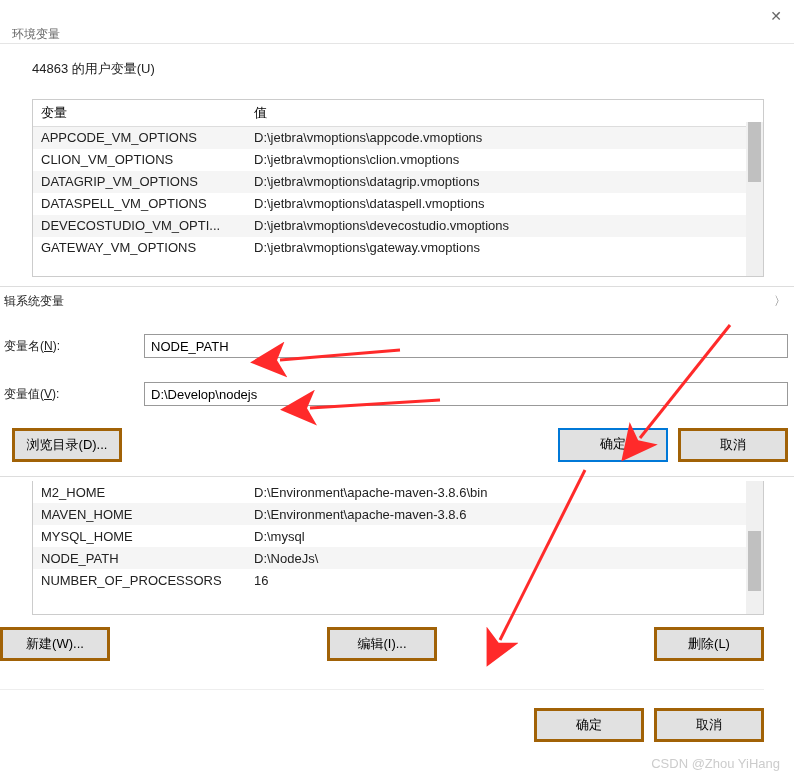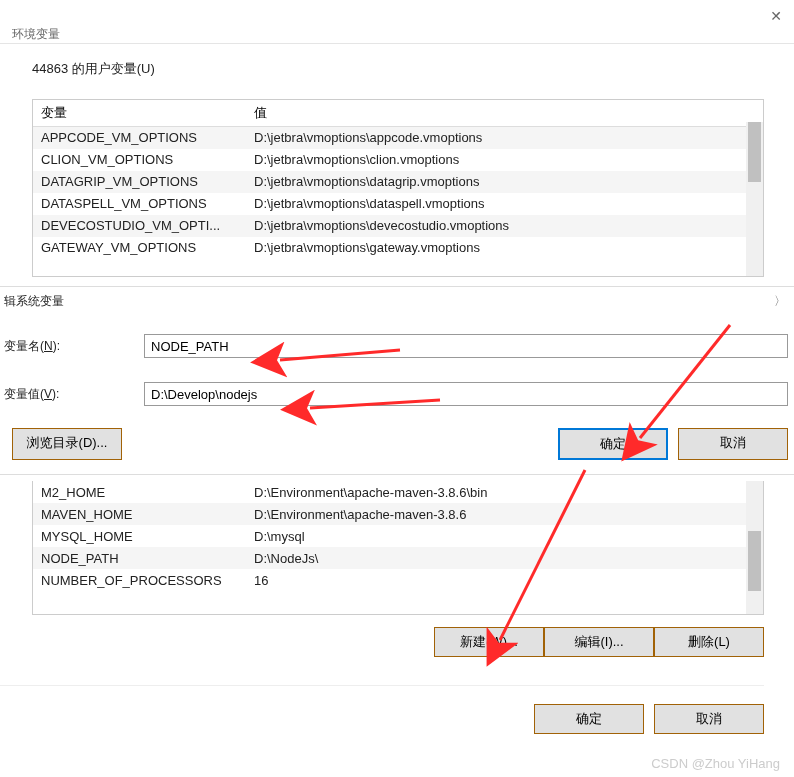--- a/index.html
+++ b/index.html
@@ -26,27 +26,27 @@
     
     
     .edit-dialog { position: absolute; left: 0; right: 0; top: 286px; background: #fff; border-top: 1px solid #ddd; border-bottom: 1px solid #ddd; padding-bottom: 14px; }
     .edit-title { padding: 6px 0 0 4px; font-size: 12px; color: #222; position: relative; }
     .edit-title-arrow { position: absolute; right: 8px; top: 6px; color: #666; font-size: 12px; }
     .form-row { display: flex; align-items: center; margin-top: 24px; padding-left: 4px; }
     .form-label { width: 140px; font-size: 12px; color: #222; }
     .form-label .ul { text-decoration: underline; }
     .form-input { flex: 1; margin-right: 6px; border: 1px solid #999; padding: 3px 6px; font-size: 13px; height: 24px; }
     .btn-row { display: flex; gap: 10px; margin-top: 22px; padding: 0 6px 0 12px; }
-    .btn { border: 1px solid #a16207; background: #e1e1e1; padding: 5px 0; font-size: 13px; min-width: 110px; text-align: center; cursor: pointer; }
+    .btn { border: 3px solid #a16207; background: #e1e1e1; padding: 5px 0; font-size: 13px; min-width: 110px; text-align: center; cursor: pointer; }
     .btn.primary { border: 2px solid #0078d7; background: #e1e1e1; }
     .spacer { flex: 1; }
     
     
     .lower-section { margin-top: 204px; }
-    .lower-btns { display: flex; gap: 0; justify-content: flex-end; margin: 12px 30px 0 0; }
+    .lower-btns { display: flex; gap: 10px; justify-content: space-between; margin: 12px 30px 0 0; }
     .final-btns { display: flex; gap: 10px; justify-content: flex-end; margin: 28px 30px 0 0; border-top: 1px solid #eee; padding-top: 18px; }
     
     
     .watermark { position: absolute; right: 14px; bottom: 6px; font-size: 13px; color: #ccc; }
     
     
     .arrow { position: absolute; pointer-events: none; }
   </style>
 </head>
 <body>

